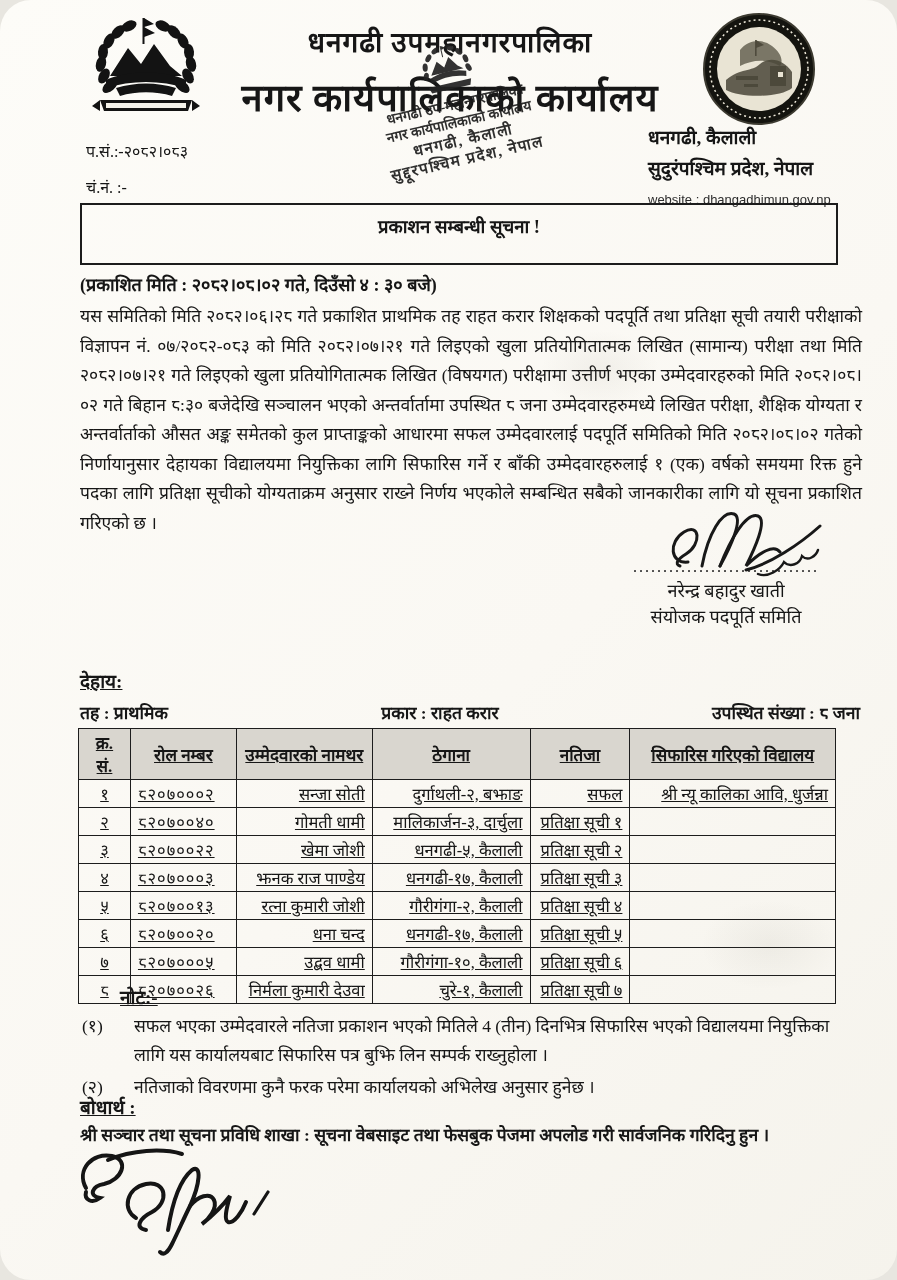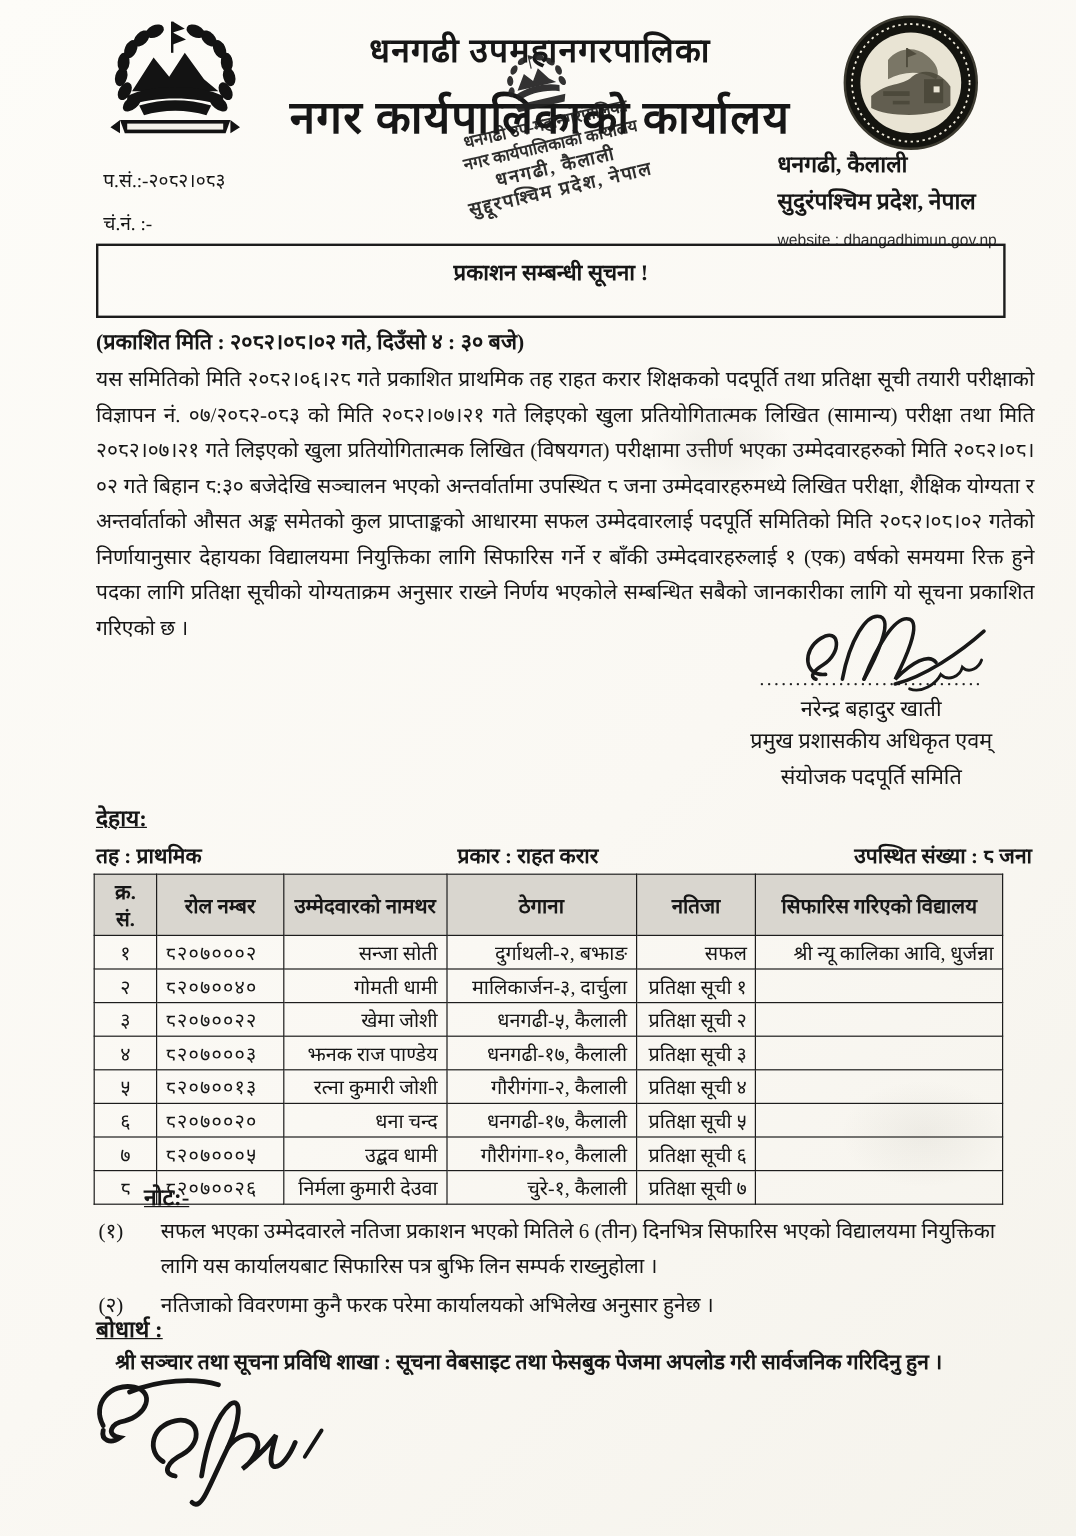--- a/index.html
+++ b/index.html
@@ -4,21 +4,21 @@
 <style>
   * { margin:0; padding:0; box-sizing:border-box; }
   html,body { width:897px; }
   body {
     font-family:"Liberation Serif","DejaVu Serif",serif;
     background:#e8e6e0;
   }
   .page {
     position:relative; width:897px; height:1280px;
     background:linear-gradient(135deg,#fdfcf8 0%,#faf8f3 55%,#f5f3ec 100%);
-    color:#161616; overflow:hidden;
+    color:#161616; overflow:hidden;border-radius:31px;
   }
   
   .emblem-left { position:absolute; left:86px; top:14px; width:120px; height:104px; }
   .seal-right  { position:absolute; left:700px; top:10px; width:118px; height:118px; }
   .title-1 { position:absolute; left:230px; top:22px; width:440px; text-align:center;
              font-size:28px; font-weight:bold; letter-spacing:1px; }
   .title-2 { position:absolute; left:180px; top:70px; width:540px; text-align:center;
              font-size:38px; font-weight:bold; letter-spacing:1px; }
   .stamp {
     position:absolute; left:330px; top:40px; width:250px; text-align:center;
@@ -51,35 +51,35 @@
   .sig-scrawl { position:absolute; left:60px; top:-4px; width:210px; height:78px; }
   .sig-dots { display:block; margin-top:50px; font-size:16px; letter-spacing:2px; color:#222; }
   .sig-name { font-size:18px; margin-top:2px; }
   .sig-title { font-size:18px; line-height:30px; }
   
   .dehaya { position:absolute; left:80px; top:668px; font-size:19px; font-weight:bold;
             text-decoration:underline; }
   .meta-row { position:absolute; left:80px; top:700px; width:780px; display:flex;
               justify-content:space-between; font-size:17.5px; font-weight:bold; }
   table.results { position:absolute; left:78px; top:728px; width:758px;
-                  border-collapse:collapse; font-size:16.5px; }
+                  border-collapse:collapse; font-size:16.5px;text-decoration:underline; }
   table.results th, table.results td { border:1.6px solid #1d1d1d; padding:2px 7px; }
   table.results th { background:#d9d6cf; font-weight:bold; height:36px; font-size:17px; }
   table.results td { height:28px;text-align:right; }
   table.results td:nth-child(1){ text-align:center; }
   table.results td:nth-child(2){ text-align:left; letter-spacing:1px; }
   
   .note-heading { position:absolute; left:80px; top:984px; font-size:19px; font-weight:bold;
                   text-decoration:underline;margin-left:40px; }
   .notes { position:absolute; left:82px; top:1012px; width:780px; }
   .note-item { display:flex; font-size:17.5px; line-height:28.5px; margin-bottom:4px; }
   .note-num { width:52px; flex:0 0 52px; }
   .cc-heading { position:absolute; left:80px; top:1094px; font-size:19px; font-weight:bold;
                 text-decoration:underline; }
-  .cc-line { position:absolute; left:96px; top:1122px; width:790px; font-size:17.5px; font-weight:bold; }
+  .cc-line { position:absolute; left:80px; top:1122px; width:790px; font-size:17.5px; font-weight:bold; }
   .bottom-sig { position:absolute; left:72px; top:1140px; width:230px; height:130px; }
   
   .smudge { position:absolute; border-radius:50%; background:radial-gradient(rgba(120,115,100,.08),transparent 70%); }
 </style>
 </head>
 <body>
 
 <div class="page">
 
   <svg class="emblem-left" viewBox="0 0 120 104">
@@ -183,21 +183,20 @@
       <g fill="none" stroke="#181818" stroke-width="3" stroke-linecap="round">
         <path d="M38 58 C20 60 18 38 34 28 C50 18 52 40 36 50 C28 55 24 60 30 62"></path>
         <path d="M52 62 C58 30 72 6 84 10 C94 14 80 44 70 62"></path>
         <path d="M70 62 C80 36 96 8 108 12 C118 16 104 46 96 62 C110 48 124 40 130 48"></path>
         <path d="M96 66 C120 60 150 40 170 22"></path>
         <path d="M108 70 C118 74 130 66 134 58 C140 64 150 60 152 52 C158 58 166 52 168 46" stroke-width="2.4"></path>
       </g>
     </svg>
     <span class="sig-dots">...............................</span>
     <div class="sig-name">नरेन्द्र बहादुर खाती</div>
-    <div class="sig-title">प्रमुख प्रशासकीय अधिकृत एवम्</div>
     <div class="sig-title">संयोजक पदपूर्ति समिति</div>
   </div>
 
   <div class="dehaya">देहाय:</div>
   <div class="meta-row">
     <span>तह : प्राथमिक</span>
     <span>प्रकार : राहत करार</span>
     <span>उपस्थित संख्या : ८ जना</span>
   </div>
 
@@ -285,21 +284,21 @@
       <td>प्रतिक्षा सूची ७</td>
       <td></td>
     </tr>
       </tbody>
   </table>
 
   <div class="note-heading">नोट:-</div>
   <div class="notes">
     <div class="note-item">
       <span class="note-num">(१)</span>
-      <span>सफल भएका उम्मेदवारले नतिजा प्रकाशन भएको मितिले 6 (तीन) दिनभित्र सिफारिस भएको विद्यालयमा नियुक्तिका लागि यस कार्यालयबाट सिफारिस पत्र बुझि लिन सम्पर्क राख्नुहोला ।</span>
+      <span>सफल भएका उम्मेदवारले नतिजा प्रकाशन भएको मितिले 4 (तीन) दिनभित्र सिफारिस भएको विद्यालयमा नियुक्तिका लागि यस कार्यालयबाट सिफारिस पत्र बुझि लिन सम्पर्क राख्नुहोला ।</span>
     </div>
     <div class="note-item">
       <span class="note-num">(२)</span>
       <span>नतिजाको विवरणमा कुनै फरक परेमा कार्यालयको अभिलेख अनुसार हुनेछ ।</span>
     </div>
   </div>
 
   <div class="cc-heading">बोधार्थ :</div>
   <div class="cc-line">श्री सञ्चार तथा सूचना प्रविधि शाखा : सूचना वेबसाइट तथा फेसबुक पेजमा अपलोड गरी सार्वजनिक गरिदिनु हुन ।</div>
 

